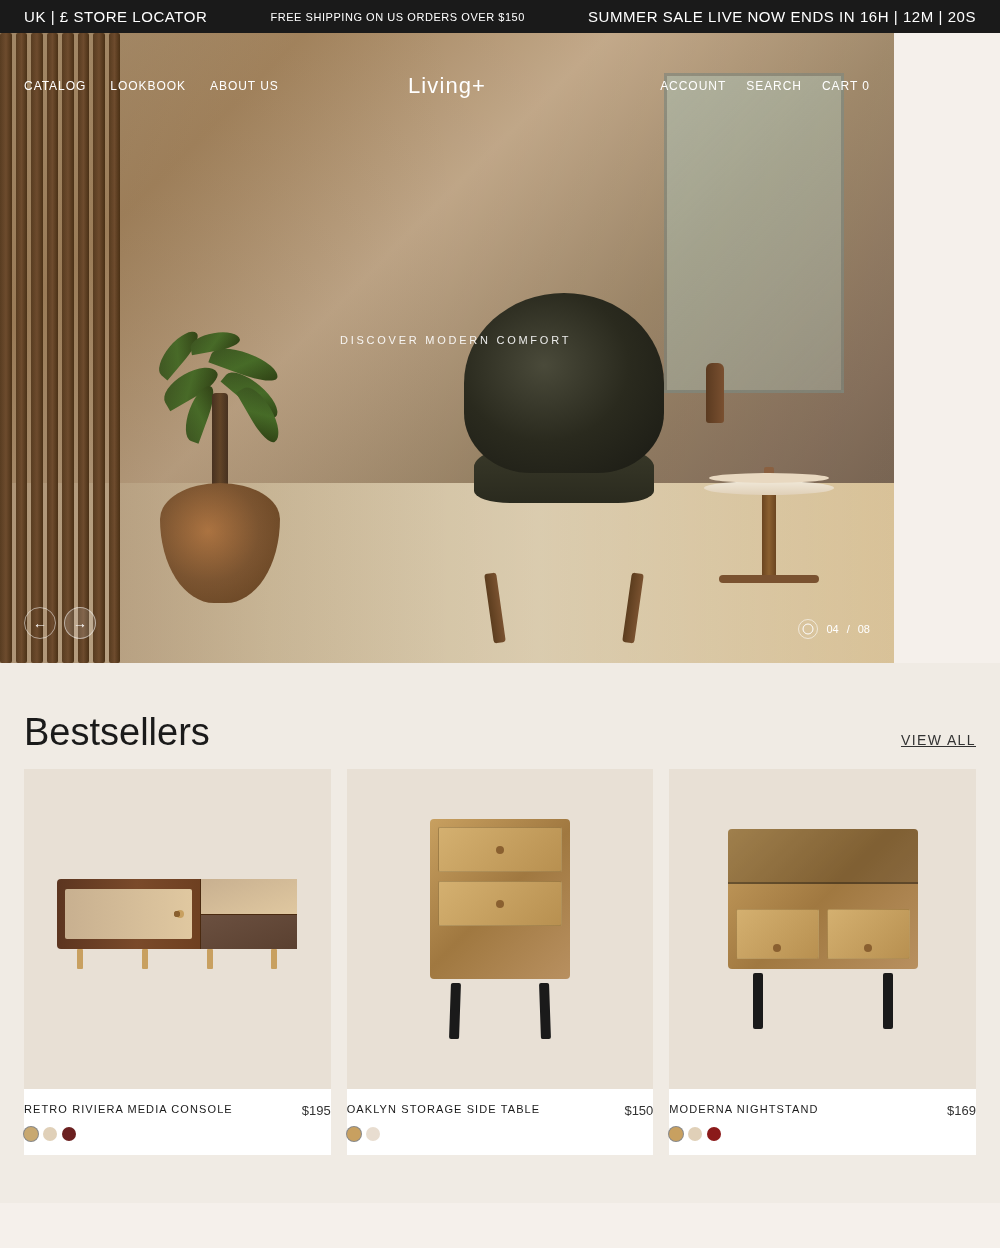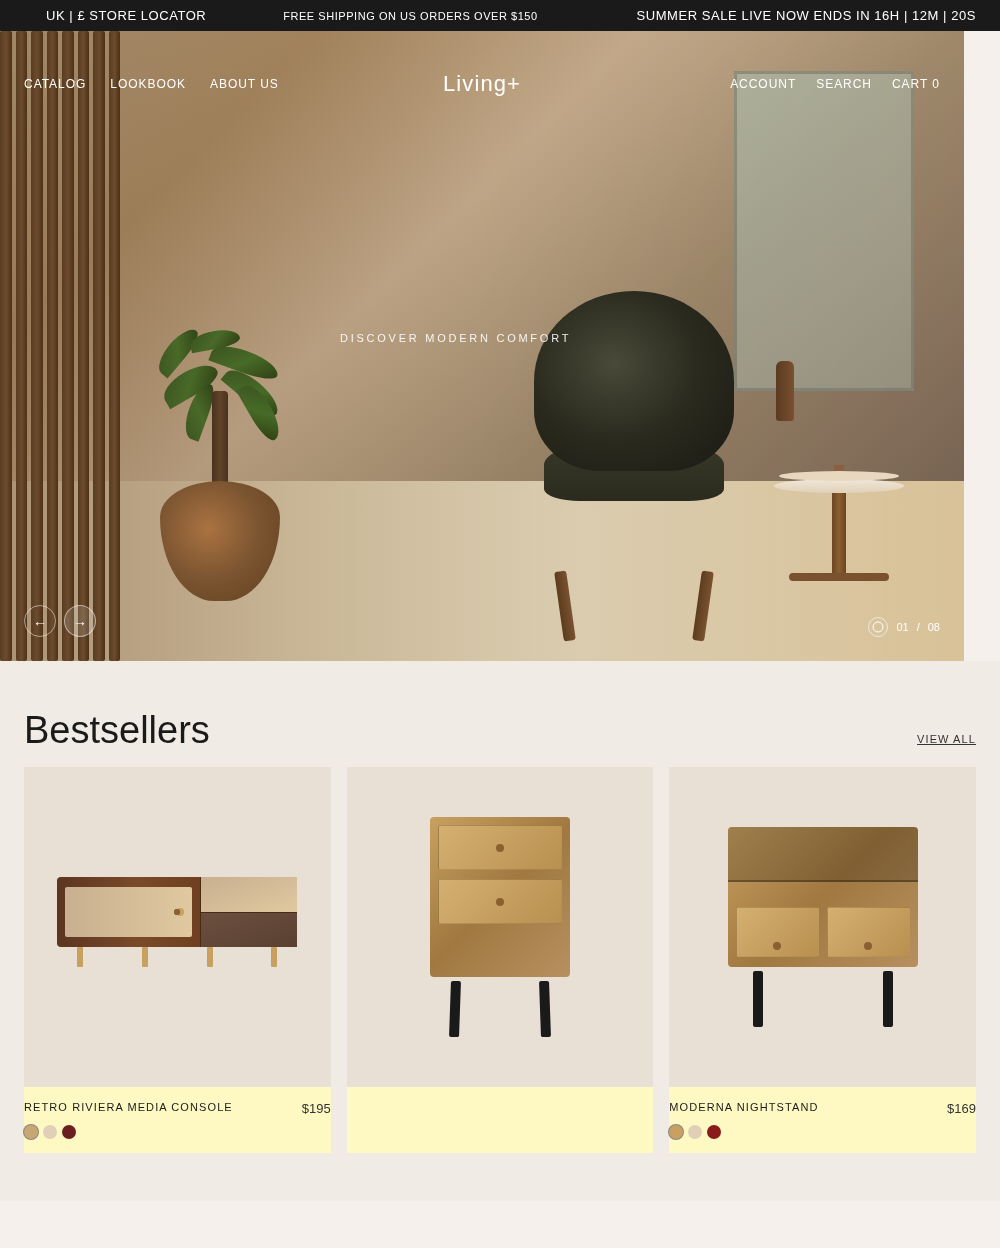--- a/index.html
+++ b/index.html
@@ -9,21 +9,21 @@
     .announcement-bar {
       background: #1a1a1a;
       color: #fff;
       display: flex;
       justify-content: space-between;
       align-items: center;
       padding: 8px 24px;
       font-size: 11px;
       letter-spacing: 0.05em;
     }
-    .announcement-bar .left, .announcement-bar .right { font-size: 13px; margin-left: 22px; }
+    .announcement-bar .left, .announcement-bar .right { font-size: 15px; }
     .announcement-bar .center { font-size: 11px; }
 
     
     .navbar {
       background: transparent;
       position: absolute;
       top: 34px;
       left: 0;
       right: 0;
       z-index: 10;
@@ -47,21 +47,21 @@
       color: #fff;
       font-size: 22px;
       font-weight: 300;
       letter-spacing: 0.05em;
     }
     .nav-right { display: flex; gap: 20px; align-items: center; }
 
     
     .hero {
       position: relative;
-      width: 964px;
+      width: 894px;
       height: 630px;
       overflow: hidden;
     }
     .hero-bg {
       width: 100%;
       height: 100%;
       background: linear-gradient(135deg, #c4a882 0%, #b8956a 20%, #d4b896 40%, #a89070 60%, #8c7560 80%, #6b5a4a 100%);
       position: relative;
     }
     
@@ -309,33 +309,33 @@
       justify-content: space-between;
       align-items: baseline;
       margin-bottom: 15px;
     }
     .section-title {
       font-size: 38px;
       font-weight: 300;
       color: #1a1a1a;
     }
     .view-all {
-      font-size: 11px;
+      font-size: 14px;
       letter-spacing: 0.1em;
       text-transform: uppercase;
       color: #333;
       cursor: pointer;
     }
     .products-grid {
       display: grid;
       grid-template-columns: repeat(3, 1fr);
       gap: 16px;
     }
     .product-card {
-      background: #fef9c3;
+      background: #ffffff;
     }
     .product-image {
       width: 100%;
       height: 320px;
       background: #e8e0d5;
       display: flex;
       align-items: center;
       justify-content: center;
       overflow: hidden;
       position: relative;
@@ -652,21 +652,21 @@
   </div>
 
   <div class="carousel-prev">←</div>
   <div class="carousel-next">→</div>
   <div class="carousel-dots">
     <div class="dot-circle">
       <svg width="12" height="12" viewBox="0 0 12 12">
           <circle cx="6" cy="6" r="5" fill="none" stroke="white" stroke-width="1"></circle>
         </svg>
     </div>
-    <span>01</span>
+    <span>04</span>
     <span>/</span>
     <span>08</span>
   </div>
 </div>
 
 <section class="products-section">
   <div class="section-header">
     <h2 class="section-title">Bestsellers</h2>
     <a class="view-all" href="#">VIEW ALL</a>
   </div>
@@ -722,20 +722,30 @@
             <div class="st-drawer" style="top:62px;">
               <div class="st-knob"></div>
             </div>
           </div>
           <div class="st-legs-wrap">
             <div class="st-leg"></div>
             <div class="st-leg"></div>
           </div>
         </div>
       </div>
+      <div class="product-info">
+        <div class="product-meta">
+          <span class="product-name">OAKLYN STORAGE SIDE TABLE</span>
+          <span class="product-price">$150</span>
+        </div>
+        <div class="color-swatches">
+          <div class="swatch selected" style="background:#c8a060;"></div>
+          <div class="swatch" style="background:#e8ddd0;"></div>
+        </div>
+      </div>
     </div>
 
     <div class="product-card">
       <div class="product-image">
         <div class="nightstand">
           <div class="ns-body">
             <div class="ns-shelf"></div>
             <div class="ns-drawer-row">
               <div class="ns-drawer">
                 <div class="ns-knob"></div>

